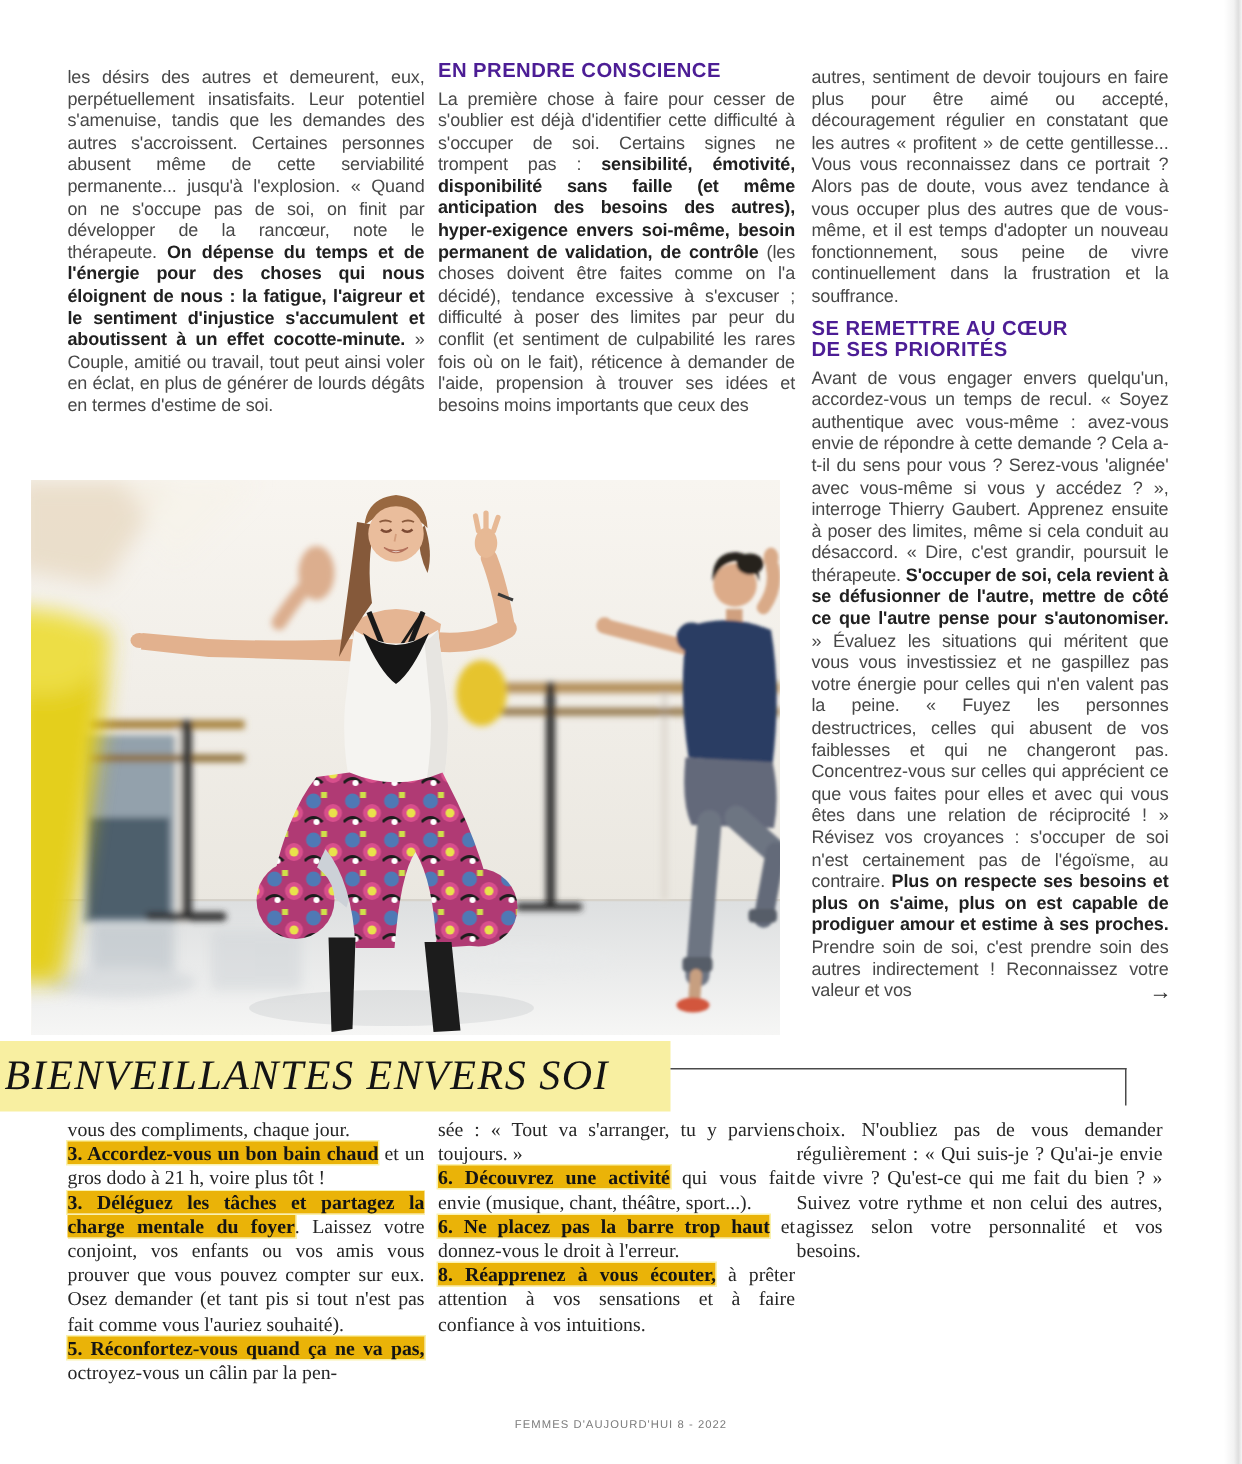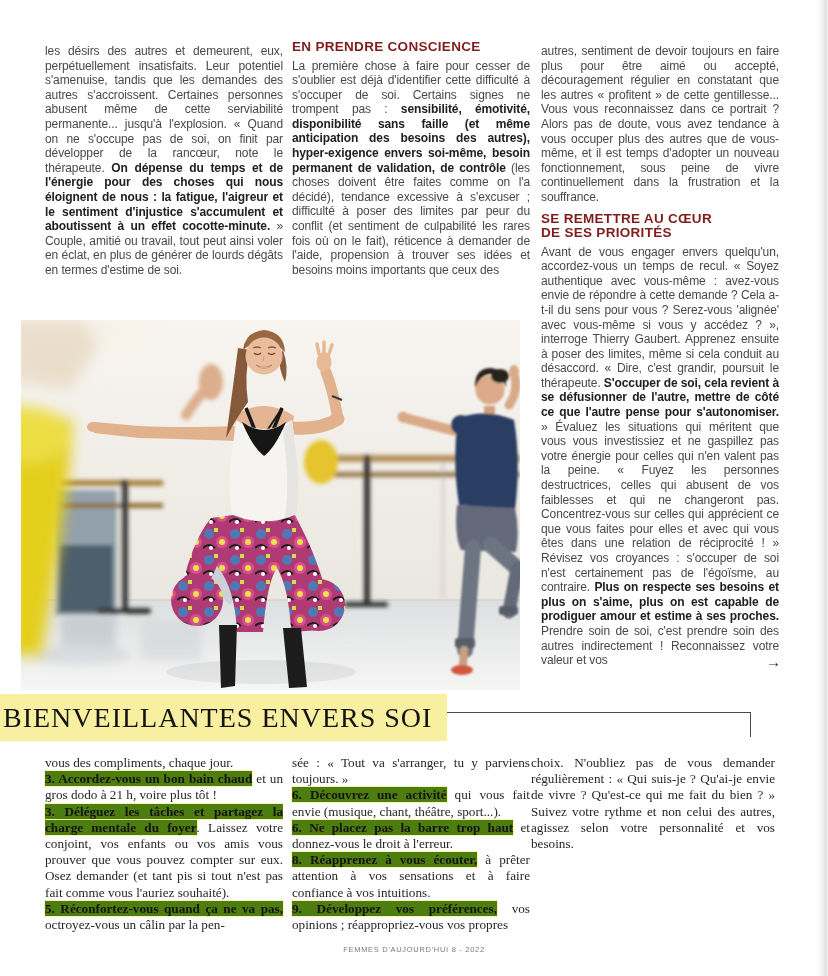--- a/index.html
+++ b/index.html
@@ -6,44 +6,44 @@
   body{width:828px;height:976px;background:#ffffff;position:relative;overflow:hidden;
        font-family:"Liberation Sans",sans-serif;}
   .page{position:absolute;inset:0;background:#fff;}
 
   
   .col{position:absolute;}
   .sanscol{font:12px/14.6px "Liberation Sans",sans-serif;color:#484848;
            letter-spacing:-0.1px;}
   .sanscol .para{text-align:justify;}
   .sanscol .b{font-weight:bold;color:#202020;}
-  .pink-heading{font:bold 13.5px/14.5px "Liberation Sans",sans-serif;color:#7f1d1d;
+  .pink-heading{font:bold 13.5px/14.5px "Liberation Sans",sans-serif;color:#4c1d95;
                 letter-spacing:.3px;margin:0 0 4px 0;text-transform:uppercase;}
   .pink-heading.mid{margin:7px 0 4px 0;}
   .arrow{position:absolute;right:-2px;bottom:-2px;font-size:15px;color:#2b2b2b;}
 
   
   .photo{position:absolute;left:21px;top:320px;width:499px;height:370px;margin:0;
          overflow:hidden;background:#f0ede7;}
   .photo svg{display:block;}
 
   
   .headline-band{position:absolute;left:0;top:694px;height:47px;width:447px;
                  background:#f8efa1;overflow:hidden;white-space:nowrap;}
-  .headline-text{margin:0;font-family:"Liberation Serif",serif;
+  .headline-text{margin:0;font-family:"Liberation Serif",serif;font-style:italic;
                  font-weight:400;font-size:28px;line-height:47px;letter-spacing:1px;
                  color:#141414;padding-left:3px;}
   .headline-rule{position:absolute;left:447px;top:712px;width:303px;height:24px;
                  border-top:1.5px solid #4a4a4a;border-right:1.5px solid #4a4a4a;}
 
   
-  .serifcol{font:13.2px/16.2px "Liberation Serif",serif;color:#262626;margin-top:10px;}
+  .serifcol{font:13.2px/16.2px "Liberation Serif",serif;color:#262626;}
   .serifcol .para{text-align:justify;}
   .serifcol .b{font-weight:bold;color:#141414;}
-  .serifcol .hl{background:#4d7c0f;box-shadow:0 0 0 1px #faf2ae;}
+  .serifcol .hl{background:#eab308;box-shadow:0 0 0 1px #faf2ae;}
 
   
   .footer{position:absolute;left:0;top:944px;width:828px;text-align:center;}
   .pagenum{font:bold 11px/12px "Liberation Sans",sans-serif;color:#1d1d1d;letter-spacing:.5px;}
   .magline{font:7.5px/9px "Liberation Sans",sans-serif;color:#7b7b7b;letter-spacing:.7px;margin-top:1px;}
 
   
   .page-edge{position:absolute;top:0;right:0;width:12px;height:976px;
              background:linear-gradient(to right,rgba(0,0,0,0) 0%,rgba(0,0,0,0.05) 55%,rgba(0,0,0,0.13) 80%,rgba(0,0,0,0.04) 100%);}
 </style>
@@ -216,21 +216,20 @@
         <div class="para"><span class="b hl">3. Déléguez les tâches et partagez la charge mentale du foyer</span><span>. Laissez votre conjoint, vos enfants ou vos amis vous prouver que vous pouvez compter sur eux. Osez demander (et tant pis si tout n'est pas fait comme vous l'auriez souhaité).</span></div>
         <div class="para"><span class="b hl">5. Réconfortez-vous quand ça ne va pas,</span><span> octroyez-vous un câlin par la pen-</span></div>
       </div>
   </div>
   <div class="col serifcol" style="left:292px;top:745px;width:238px;">
     <div>
         <div class="para"><span>sée : « Tout va s'arranger, tu y parviens toujours. »</span></div>
         <div class="para"><span class="b hl">6. Découvrez une activité</span><span> qui vous fait envie (musique, chant, théâtre, sport...).</span></div>
         <div class="para"><span class="b hl">6. Ne placez pas la barre trop haut</span><span> et donnez-vous le droit à l'erreur.</span></div>
         <div class="para"><span class="b hl">8. Réapprenez à vous écouter,</span><span> à prêter attention à vos sensations et à faire confiance à vos intuitions.</span></div>
-        <div class="para"><span class="b hl">9. Développez vos préférences,</span><span> vos opinions ; réappropriez-vous vos propres</span></div>
       </div>
   </div>
   <div class="col serifcol" style="left:531px;top:745px;width:244px;">
     <div>
         <div class="para"><span>choix. N'oubliez pas de vous demander régulièrement : « Qui suis-je ? Qu'ai-je envie de vivre ? Qu'est-ce qui me fait du bien ? » Suivez votre rythme et non celui des autres, agissez selon votre personnalité et vos besoins.</span></div>
       </div>
   </div>
 
   <footer class="footer">
     <div class="magline">FEMMES D'AUJOURD'HUI 8 - 2022</div>

